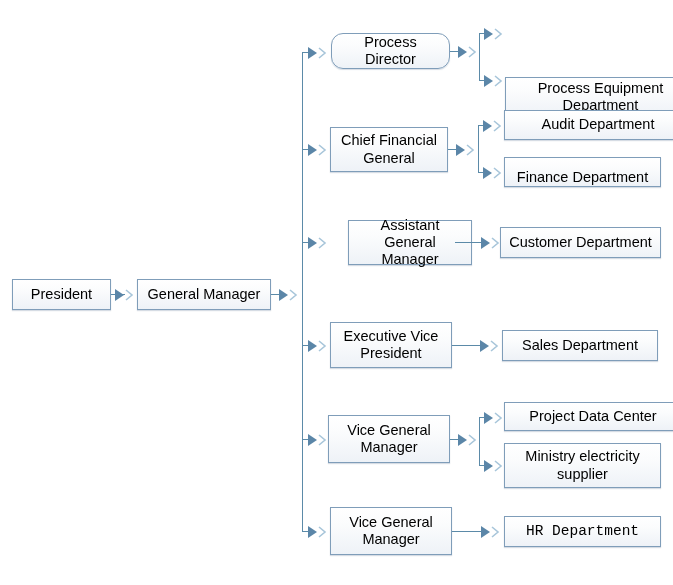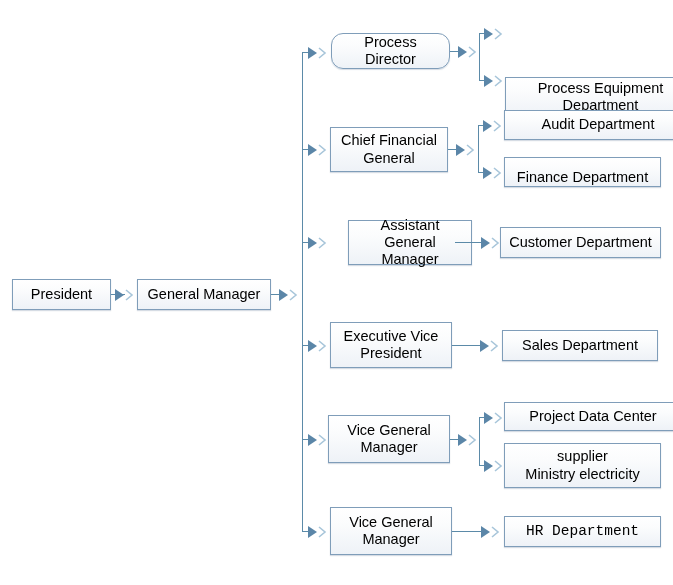--- a/index.html
+++ b/index.html
@@ -288,22 +288,22 @@
   <div class="node" style="left:502px; top:330px; width:156px; height:31px;">
     <span>Sales Department</span>
   </div>
 
   <div class="node" style="left:504px; top:402px; width:178px; height:29px;">
     <span>Project Data Center</span>
   </div>
 
   <div class="node" style="left:504px; top:443px; width:157px; height:45px;">
     <span>
+      <span>Ministry electricity</span>
       <span>supplier</span>
-      <span>Ministry electricity</span>
     </span>
   </div>
 
   <div class="node" style="left:504px; top:516px; width:157px; height:31px;font-family:Liberation Mono, monospace;">
     <span>HR Department</span>
   </div>
 
 </div>
 
 </body></html>

